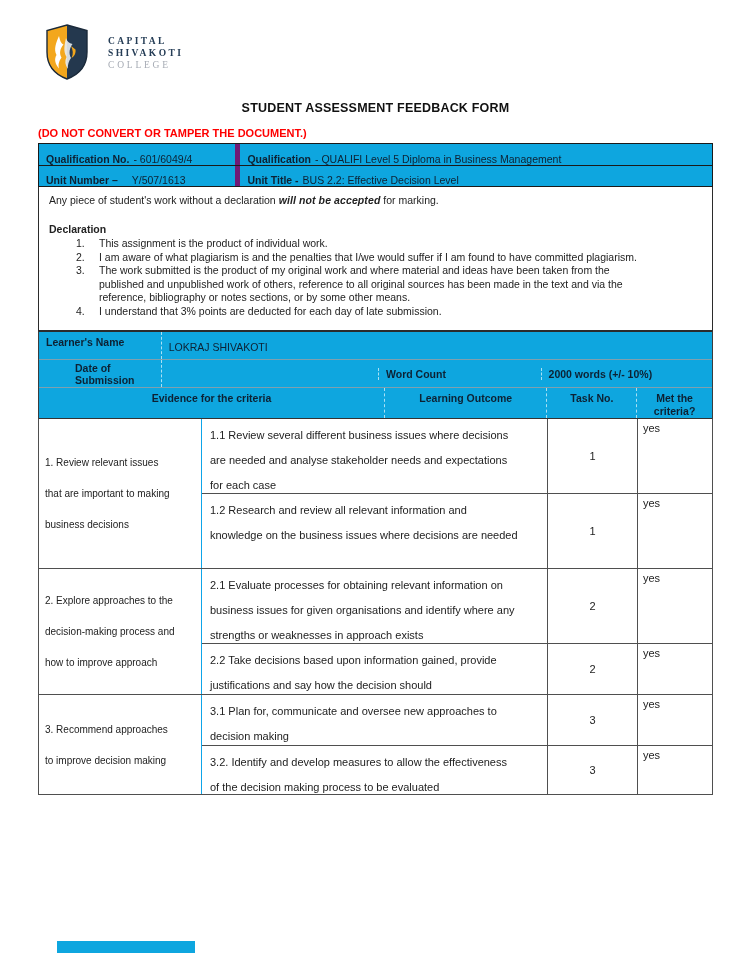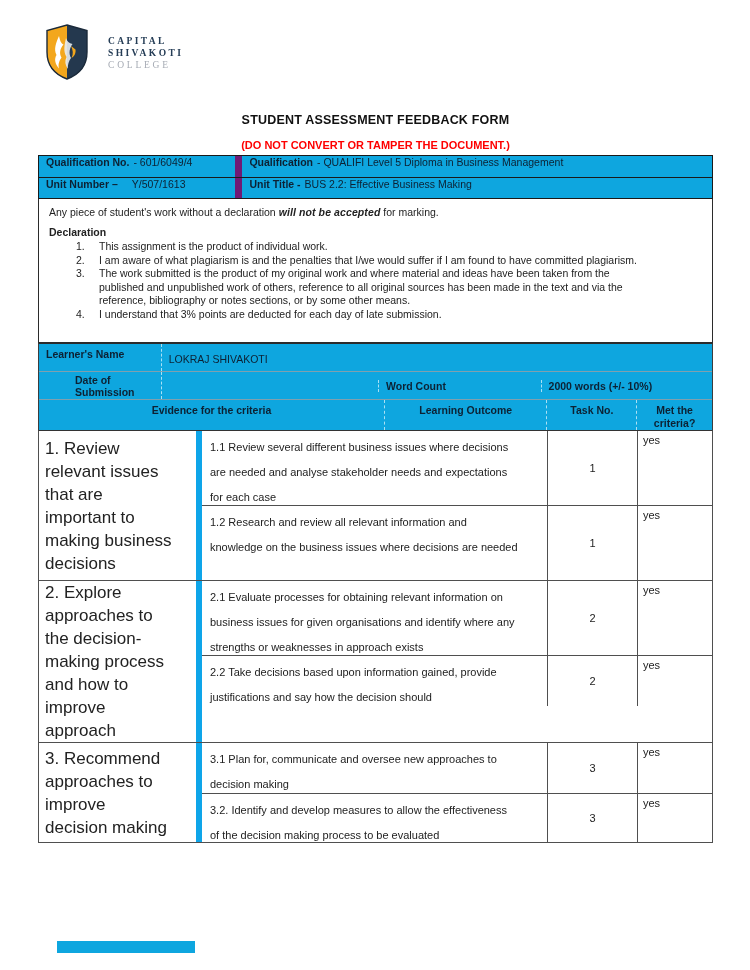--- a/index.html
+++ b/index.html
@@ -7,40 +7,40 @@
   body { font-family:"Liberation Sans", sans-serif; color:#1c1c1c; }
   .page { position:relative; width:750px; height:970px; background:#ffffff; overflow:hidden; }
 
   
   .logo { position:absolute; left:45px; top:24px; display:flex; align-items:center; gap:11px; }
   .logo-text { display:flex; flex-direction:column; gap:2px; padding-top:2px; }
   .logo-line { font-family:"Liberation Serif", serif; font-weight:bold; font-size:9.5px; letter-spacing:2.4px; color:#253d56;padding-left:8px; }
   .logo-line.gray { color:#a6abb4; font-weight:normal; letter-spacing:2.8px; }
 
   
-  .content { position:absolute; left:38px; top:12px; width:675px; }
+  .content { position:absolute; left:38px; top:0; width:675px; }
 
   .title { margin-top:101px; text-align:center; font-size:12.5px; font-weight:bold; color:#111; letter-spacing:.2px; height:26px; }
-  .warning { text-align:center; font-size:11px; font-weight:bold; color:#fe0000; height:16px; }
+  .warning { font-size:11px; font-weight:bold; color:#fe0000; height:16px; }
 
   
   .qtable { border:1px solid #1a1a1a; }
   .qrow { display:flex; height:21px; }
   .qrow + .qrow { border-top:1px solid #1a1a1a; }
-  .qcell { background:#0ea6df; display:flex; align-items:flex-start; padding:0 7px; font-size:10.5px; color:#0d2133; white-space:nowrap; overflow:hidden; }
+  .qcell { background:#0ea6df; display:flex; align-items:flex-end; padding:0 7px; font-size:10.5px; color:#0d2133; white-space:nowrap; overflow:hidden; }
   .qcell.c1 { width:197px; }
-  .qcell.c2 { width:478px; border-left:7px solid #701a75; }
+  .qcell.c2 { width:478px; border-left:5px solid #701a75; }
   .qlabel { font-weight:bold; }
   .qval { margin-left:4px; }
   .qval.gap { margin-left:14px; }
 
   
   .decl { border:1px solid #2b2b2b; border-top:none; background:#fff; height:144px; padding:7px 10px 0 10px; font-size:10.5px; line-height:13.5px; color:#222; }
   .decl-intro b i { letter-spacing:.1px; }
-  .decl-head { font-weight:bold; margin-top:6px; }
+  .decl-head { font-weight:bold; margin-top:15px; }
   .decl-list { margin-top:1px; }
   .decl-item { display:flex; padding-left:27px; }
   .decl-num { width:23px; flex:none; }
   .decl-txt { width:557px; }
 
   
   .cyansec { border-left:1px solid #3c3c3c; border-right:1px solid #3c3c3c; border-top:1px solid #2b2b2b; }
   .crow { display:flex; background:#0ea6df; }
   .crow + .crow { border-top:1px solid #7fa0ae; }
   .ccell { padding:0 7px; font-size:10.5px; color:#0d2133; }
@@ -57,21 +57,21 @@
   .row-head { height:31px; }
   .row-head .h1 { width:163px; text-align:center; padding-top:4px; }
   .row-head .h2 { width:346px; text-align:center; padding-top:4px; }
   .row-head .h3 { width:90px; text-align:center; padding-top:4px; }
   .row-head .h4 { width:76px; text-align:center; padding-top:4px; line-height:13px; }
 
   
   .otable { border:1px solid #4f4f4f; border-top:1px solid #333; background:#fff; }
   .ogroup { display:flex; }
   .ogroup + .ogroup { border-top:1px solid #4f4f4f; }
-  .outcome-cell { width:163px; flex:none; border-right:6px solid #0ea5e9; display:flex; align-items:center; padding:0 24px 0 6px; font-size:17px; line-height:23px; color:#222; }
+  .outcome-cell { width:163px; flex:none; border-right:1px solid #0ea5e9; display:flex; align-items:center; padding:0 24px 0 6px; font-size:10px; line-height:31px; color:#222; }
   .gright { flex:1; }
   .orow { display:flex; }
   .orow + .orow { border-top:1px solid #4f4f4f; }
   .evid { width:346px; flex:none; border-right:1px solid #4f4f4f; padding:4px 28px 0 8px; font-size:11px; line-height:25px; color:#222; }
   .task { width:90px; flex:none; border-right:1px solid #4f4f4f; display:flex; align-items:center; justify-content:center; font-size:11px; color:#222; }
   .met { width:75px; flex:none; padding:3px 16px 0 5px; font-size:11px; color:#222; }
   .h74 { height:74px; }
   .h50 { height:50px; }
   .h48 { height:48px; }
 
@@ -115,21 +115,21 @@
           <span class="qval">- QUALIFI Level 5 Diploma in Business Management</span>
         </div>
       </div>
       <div class="qrow">
         <div class="qcell c1">
           <span class="qlabel">Unit Number –</span>
           <span class="qval gap">Y/507/1613</span>
         </div>
         <div class="qcell c2">
           <span class="qlabel">Unit Title -</span>
-          <span class="qval">BUS 2.2: Effective Business Making</span>
+          <span class="qval">BUS 2.2: Effective Decision Level</span>
         </div>
       </div>
     </div>
 
     <div class="decl">
       <div class="decl-intro">
         <span>Any piece of student's work without a declaration </span><b><i><span>will not be accepted</span></i></b><span> for marking.</span>
       </div>
       <div class="decl-head">Declaration</div>
       <div class="decl-list">

